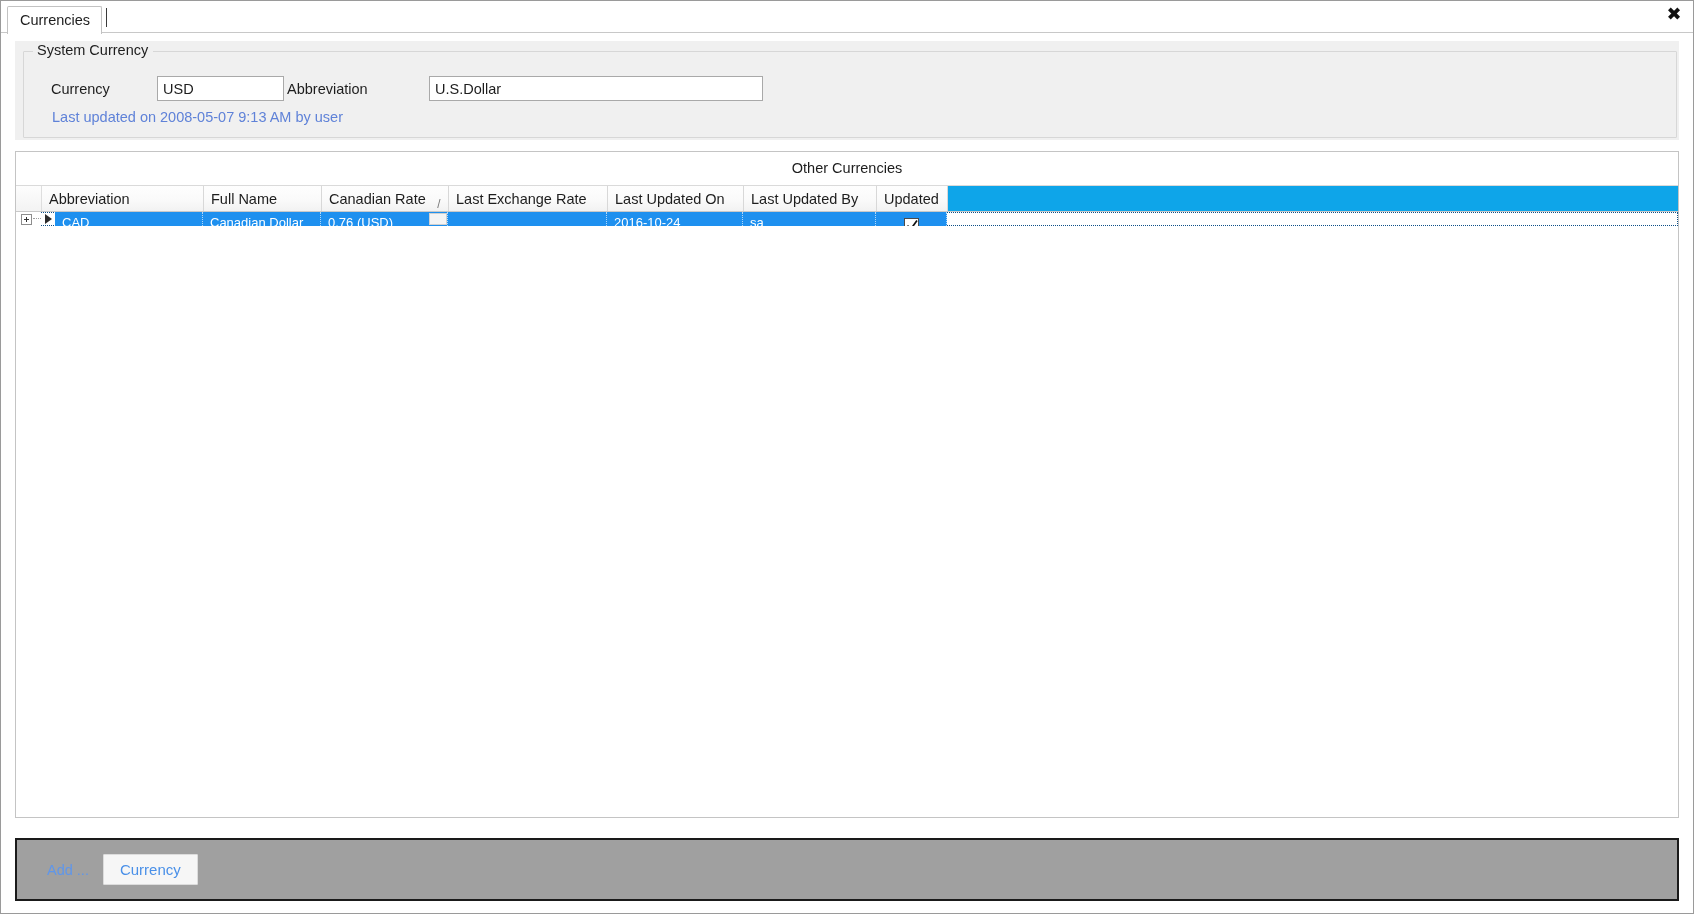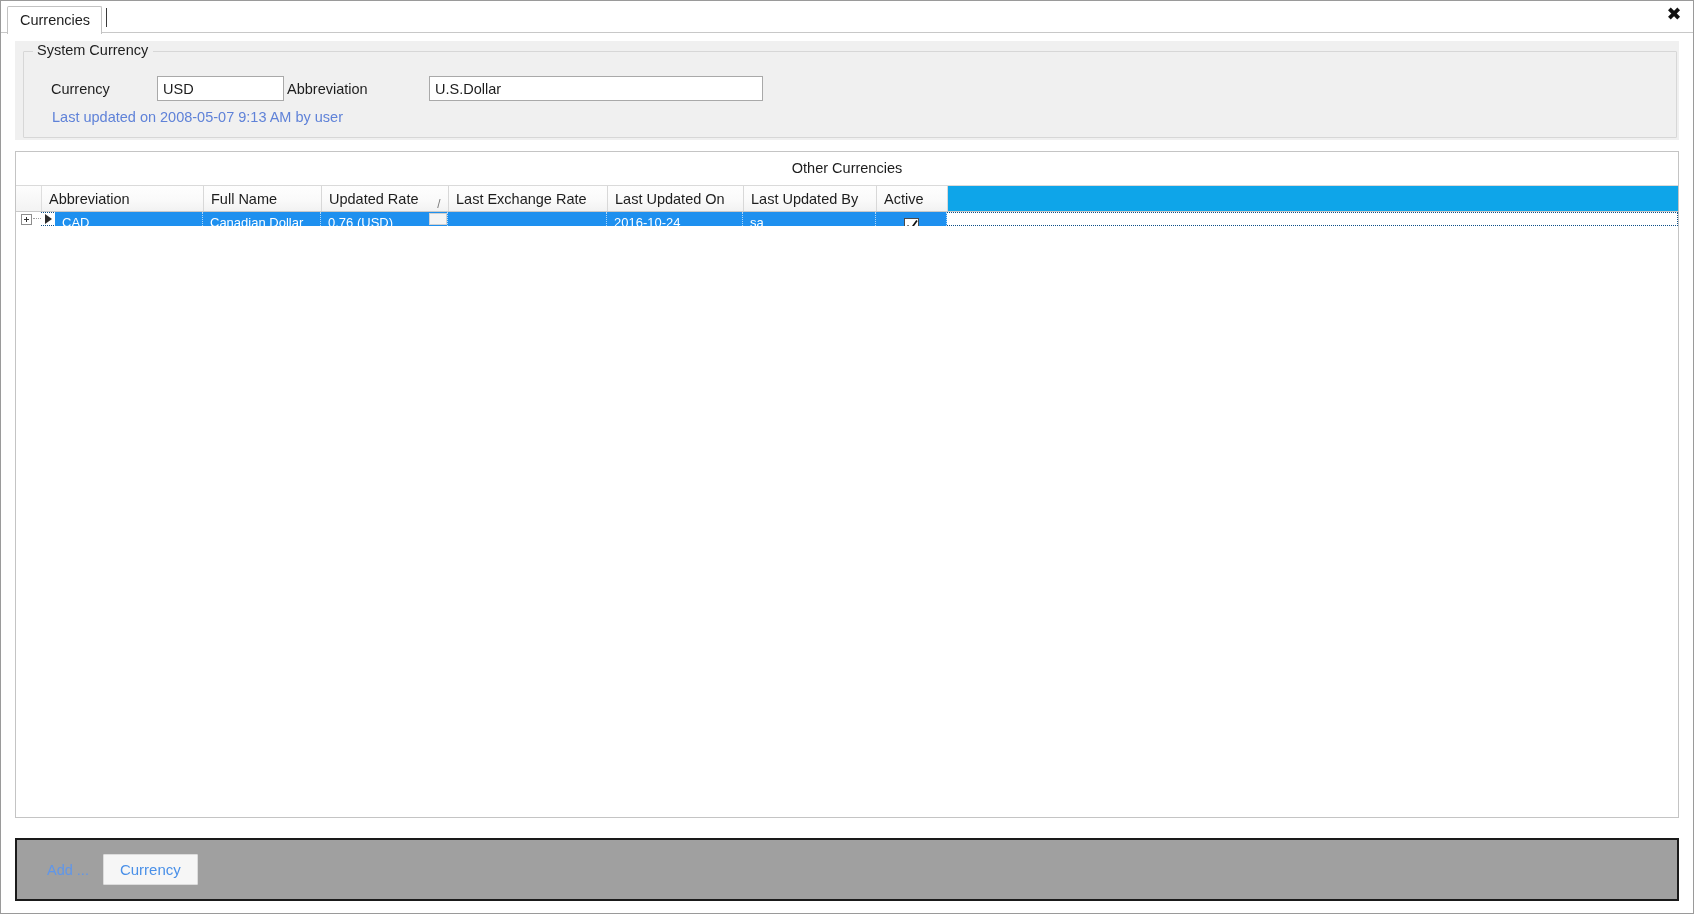--- a/index.html
+++ b/index.html
@@ -373,38 +373,38 @@
 
         <div class="hdr-cell" style="flex:0 0 162px">
           <span>Abbreviation</span>
         </div>
 
         <div class="hdr-cell" style="flex:0 0 118px">
           <span>Full Name</span>
         </div>
 
         <div class="hdr-cell" style="flex:0 0 127px">
-          <span>Updated Rate</span>
+          <span>Canadian Rate</span>
           <span class="sort-indicator">/</span>
         </div>
 
         <div class="hdr-cell" style="flex:0 0 159px">
           <span>Last Exchange Rate</span>
         </div>
 
         <div class="hdr-cell" style="flex:0 0 136px">
           <span>Last Updated On</span>
         </div>
 
         <div class="hdr-cell" style="flex:0 0 133px">
           <span>Last Updated By</span>
         </div>
 
         <div class="hdr-cell" style="flex:0 0 71px">
-          <span>Active</span>
+          <span>Updated</span>
         </div>
       </div>
 
       <div id="grid-body">
         <div class="grid-row selected">
 
           <div class="row-indent">
             <div class="expand-box"></div>
             <div class="expand-dashes"></div>
           </div>

